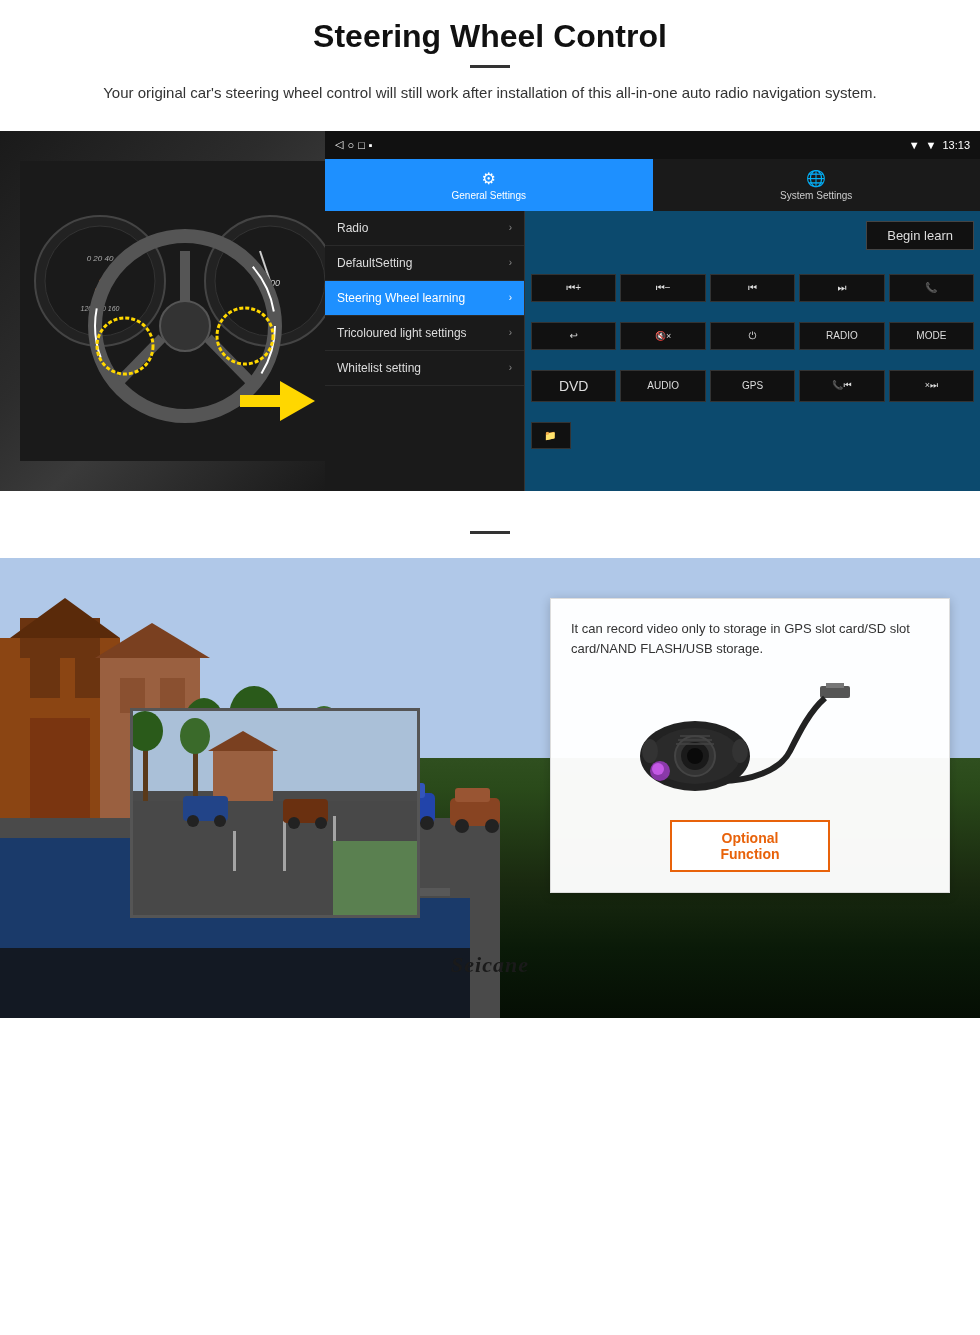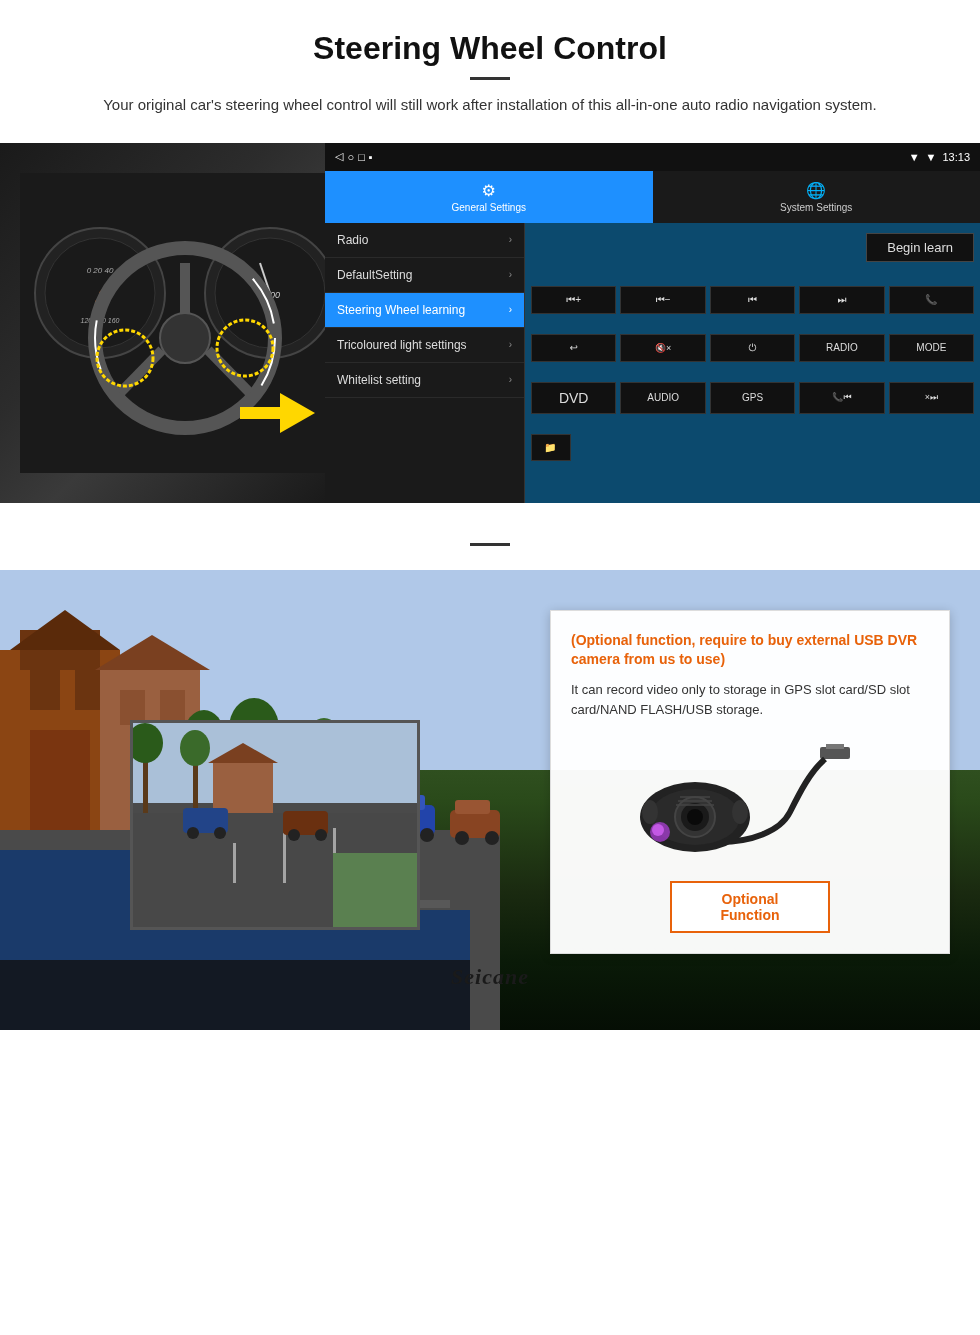--- a/index.html
+++ b/index.html
@@ -6,21 +6,21 @@
     body {
       width: 980px;
       background: #fff;
       font-family: Arial, sans-serif;
       overflow-x: hidden;
     }
 
     
     .section-header {
       text-align: center;
-      padding: 30px 40px 10px;
+      padding: 18px 40px 10px;
     }
     .section-header h1 {
       font-size: 32px;
       font-weight: 900;
       color: #111;
     }
     .section-divider {
       width: 40px;
       height: 3px;
       background: #333;
@@ -541,21 +541,20 @@
         <rect x="150" y="88" width="45" height="24" fill="#6a3010" rx="4"></rect>
         <circle cx="161" cy="112" r="6" fill="#222"></circle>
         <circle cx="188" cy="112" r="6" fill="#222"></circle>
 
         <rect x="200" y="130" width="90" height="80" fill="#5a8050"></rect>
       </svg>
     </div>
 
     
     <div class="dvr-info-box">
-      <p class="dvr-info-title">(Optional function, require to buy external USB DVR camera from us to use)</p>
       <p class="dvr-info-text">It can record video only to storage in GPS slot card/SD slot card/NAND FLASH/USB storage.</p>
 
       <div class="dvr-camera-img">
         <svg class="camera-svg" viewBox="0 0 240 120">
 
           <rect x="190" y="5" width="30" height="12" fill="#555" rx="2"></rect>
           <rect x="196" y="2" width="18" height="5" fill="#777"></rect>
 
           <path d="M195,17 C180,30 170,50 160,70 C150,90 120,100 90,100" stroke="#222" stroke-width="6" fill="none"></path>
 

